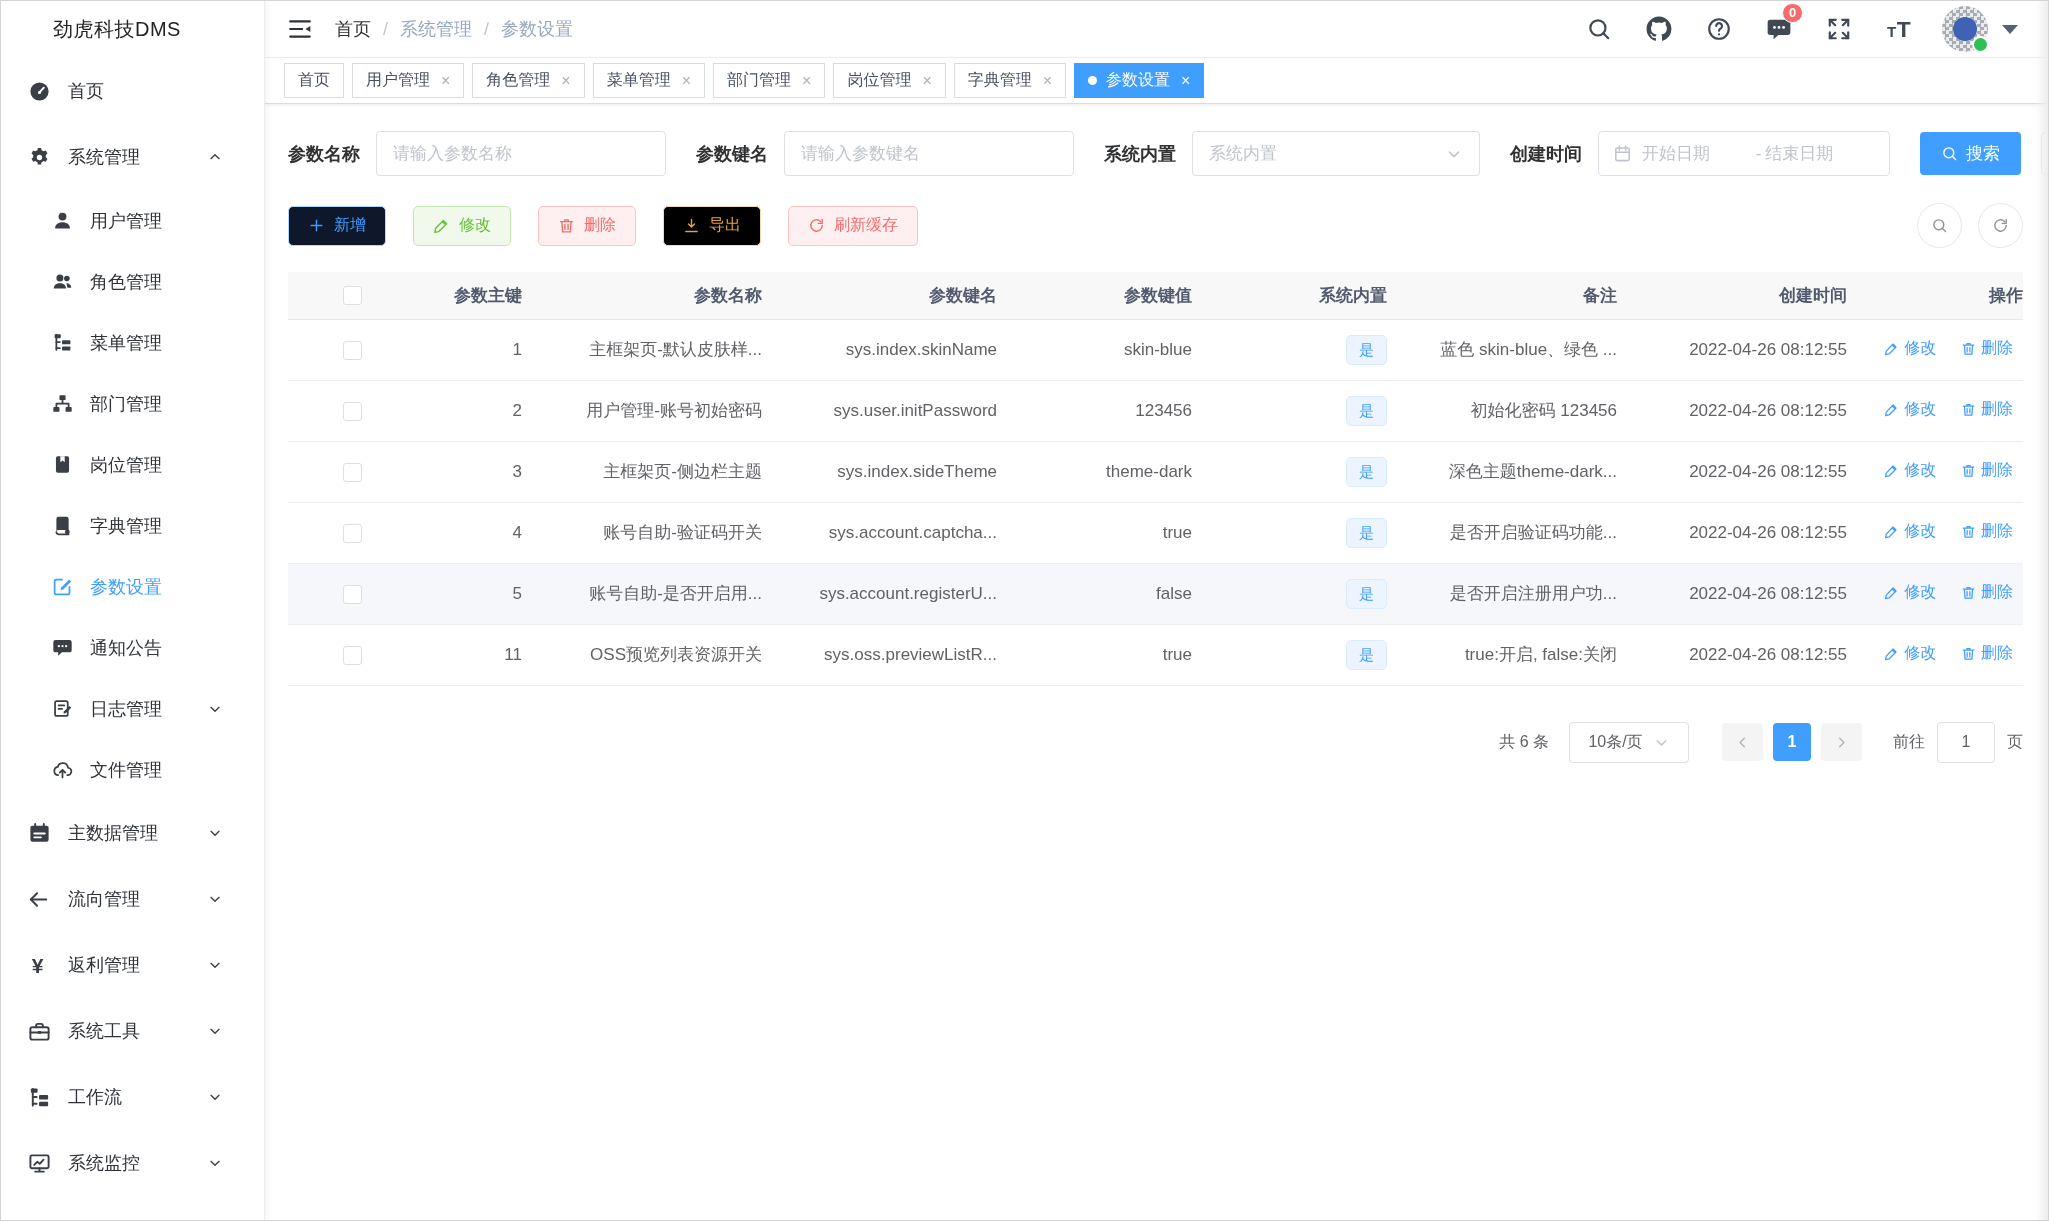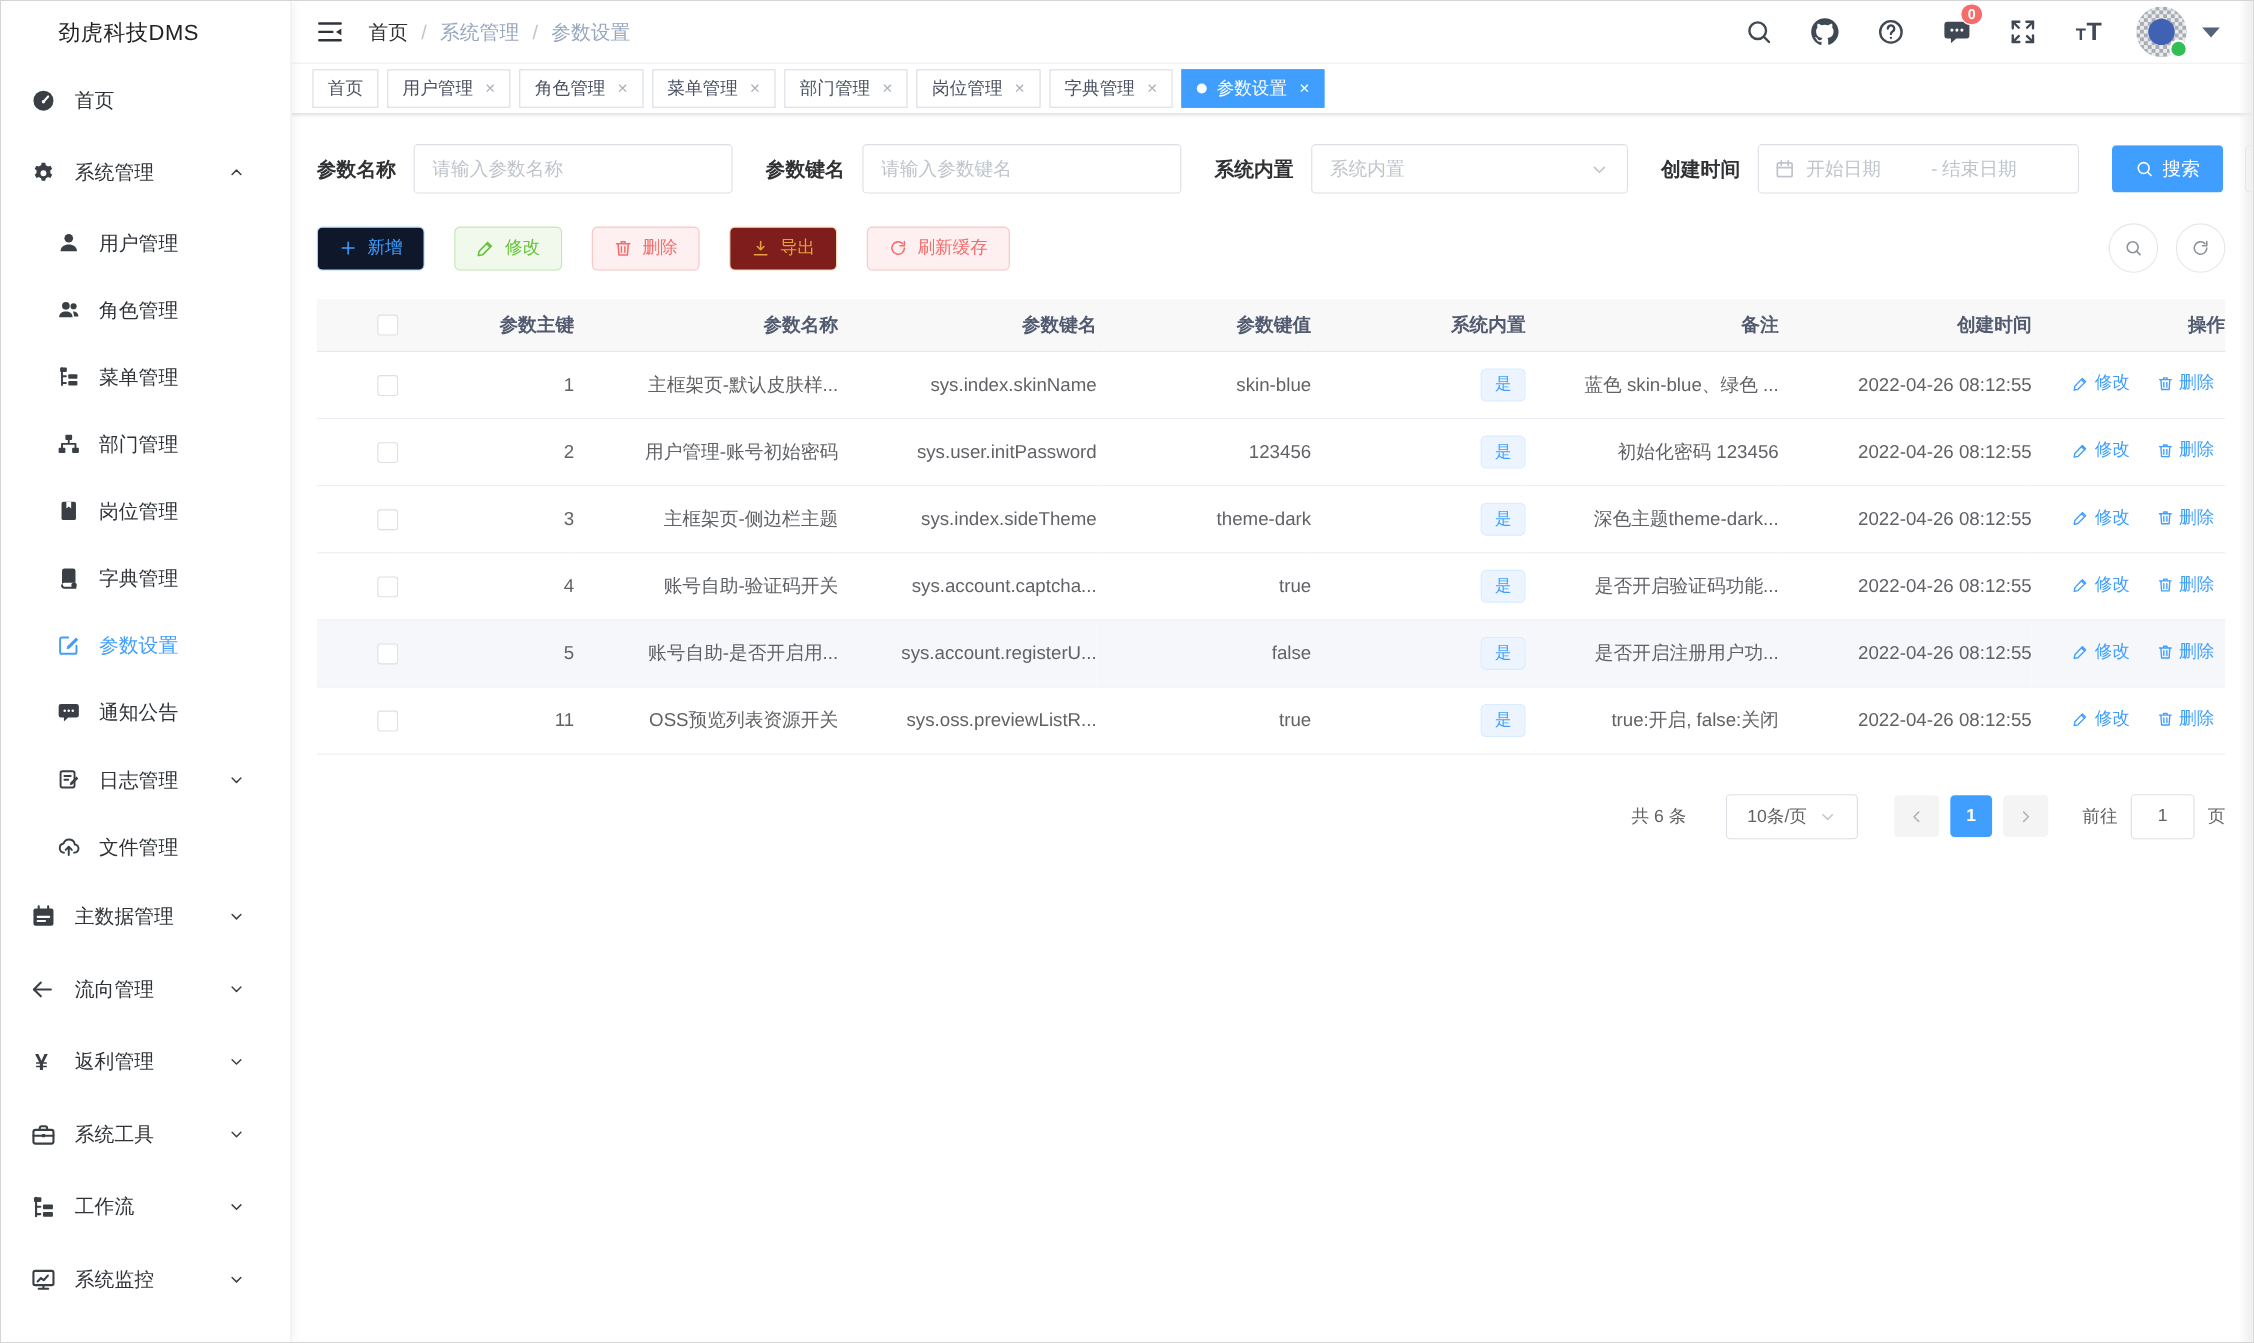--- a/index.html
+++ b/index.html
@@ -85,21 +85,21 @@
   .btn-reset{background:#fff;color:#606266;border-color:#dcdfe6;padding:0 18px;}
 
   
   .toolbar-row{margin-top:27px;display:flex;align-items:center;}
   .pbtn{display:inline-flex;align-items:center;height:40px;padding:0 19px;border-radius:5px;
     border:1px solid;font-size:16px;cursor:pointer;margin-right:27px;white-space:nowrap;}
   .pbtn .icon{margin-right:9px;}
   .pbtn.primary{color:#409eff;background:#0f172a;border-color:#b3d8ff;}
   .pbtn.success{color:#67c23a;background:#f0f9eb;border-color:#c2e7b0;}
   .pbtn.danger{color:#f56c6c;background:#fef0f0;border-color:#fbc4c4;}
-  .pbtn.warning{color:#e6a23c;background:#7f1d1d;border-color:#f5dab1;}
+  .pbtn.warning{color:#e6a23c;background:#000000;border-color:#f5dab1;}
   .tool-circles{margin-left:auto;display:flex;align-items:center;}
   .circle-btn{width:45px;height:45px;border-radius:50%;border:1px solid #e4e7ec;background:#fff;
     display:flex;align-items:center;justify-content:center;color:#8b929c;cursor:pointer;margin-left:16px;}
 
   
   table{margin-top:24px;width:100%;border-collapse:collapse;table-layout:fixed;
     font-size:17px;color:#606266;text-align:right;}
   thead th{background:#f8f8f9;color:#515a6e;font-weight:bold;height:47px;
     border-bottom:1px solid #e4e9f0;}
   tbody td{height:61px;border-bottom:1px solid #ebeef5;overflow:hidden;white-space:nowrap;}
@@ -107,21 +107,21 @@
   .checkbox{display:inline-block;width:19px;height:19px;border:1px solid #dcdfe6;border-radius:3px;
     background:#fff;vertical-align:middle;cursor:pointer;}
   .badge-yes{display:inline-block;padding:5px 12px;background:#ecf5ff;border:1px solid #d9ecff;
     color:#409eff;border-radius:5px;font-size:15px;line-height:1.2;}
   .op-link{color:#409eff;font-size:16px;display:inline-flex;align-items:center;cursor:pointer;margin:0 10px;}
   .op-link .icon{margin-right:5px;}
 
   
   .pagination{margin-top:36px;display:flex;align-items:center;justify-content:flex-end;
     font-size:16px;color:#606266;}
-  .pg-total{margin-right:36px;}
+  .pg-total{margin-right:20px;}
   .pg-size{width:120px;height:41px;border:1px solid #dcdfe6;border-radius:4px;display:flex;
     align-items:center;justify-content:center;color:#606266;cursor:pointer;margin-right:28px;}
   .pg-size .icon{margin-left:10px;color:#c0c4cc;}
   .pg-btn{min-width:41px;height:38px;background:#f4f4f5;border-radius:4px;display:flex;align-items:center;
     justify-content:center;color:#aeb3bb;cursor:pointer;margin:0 5px;}
   .pg-cur{min-width:38px;height:38px;background:#409eff;color:#fff;border-radius:4px;display:flex;
     align-items:center;justify-content:center;font-weight:bold;cursor:pointer;margin:0 5px;}
   .pg-goto{display:flex;align-items:center;margin-left:26px;}
   .pg-input{width:58px;height:41px;border:1px solid #dcdfe6;border-radius:4px;text-align:center;
     font-size:16px;color:#606266;margin:0 12px;outline:none;}

